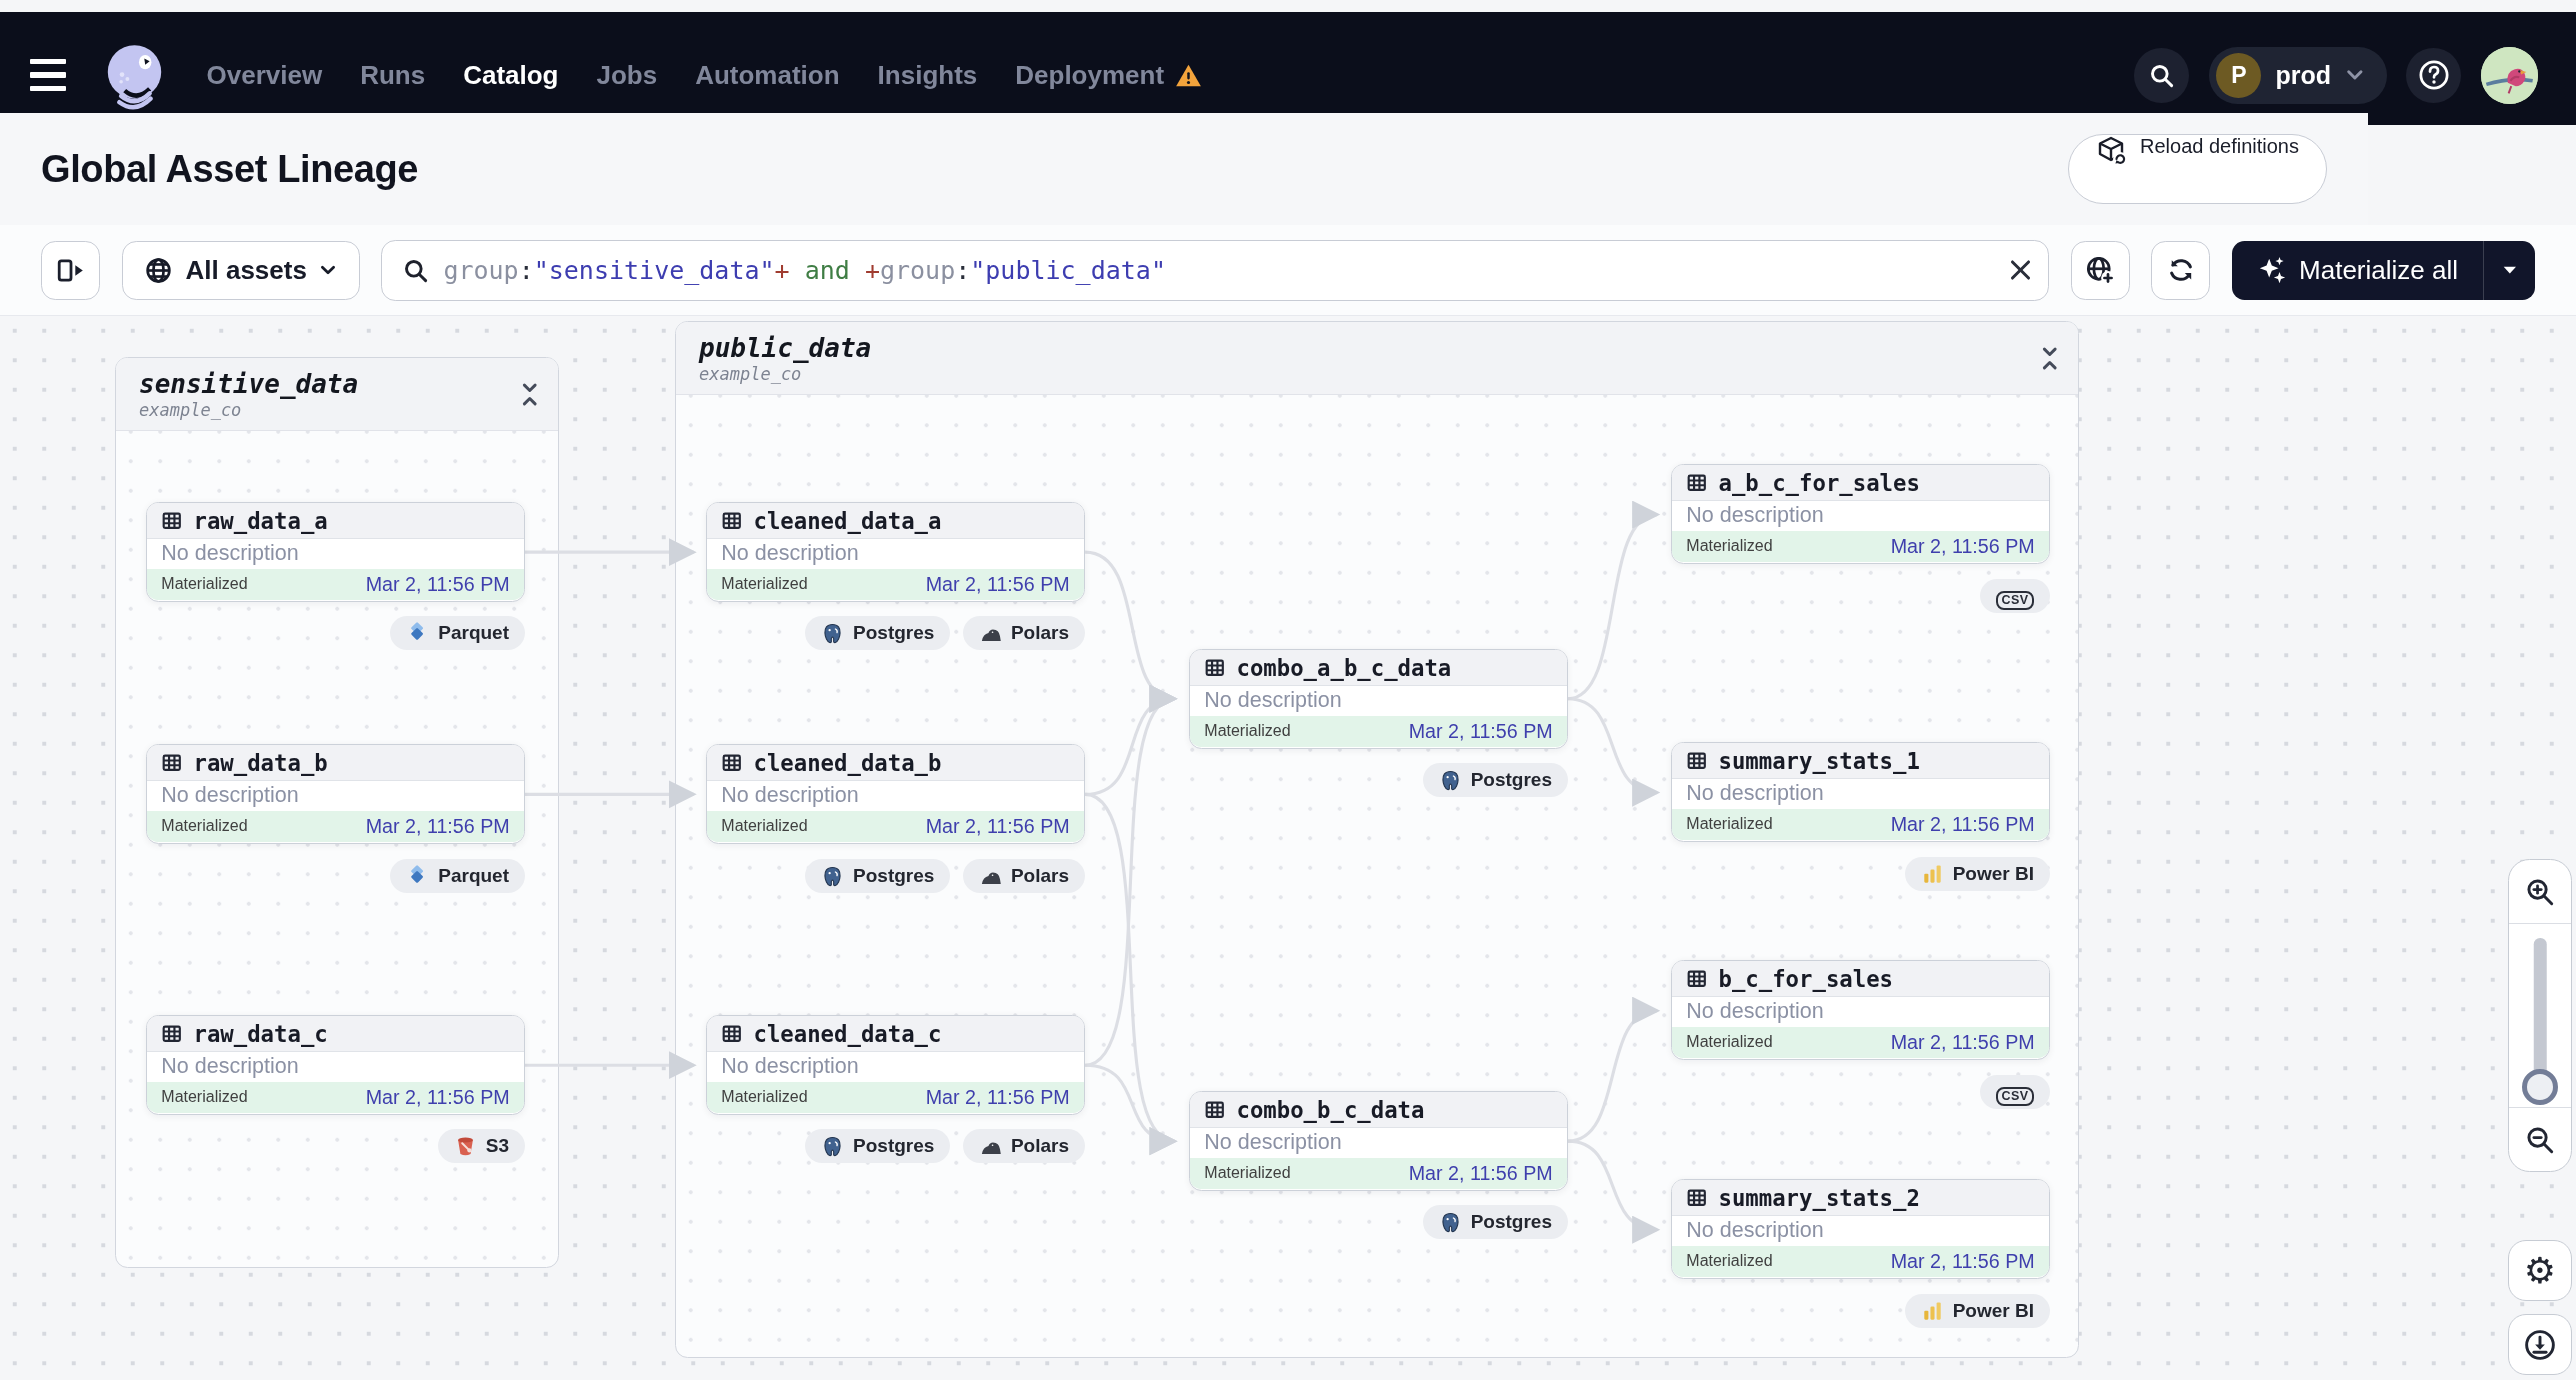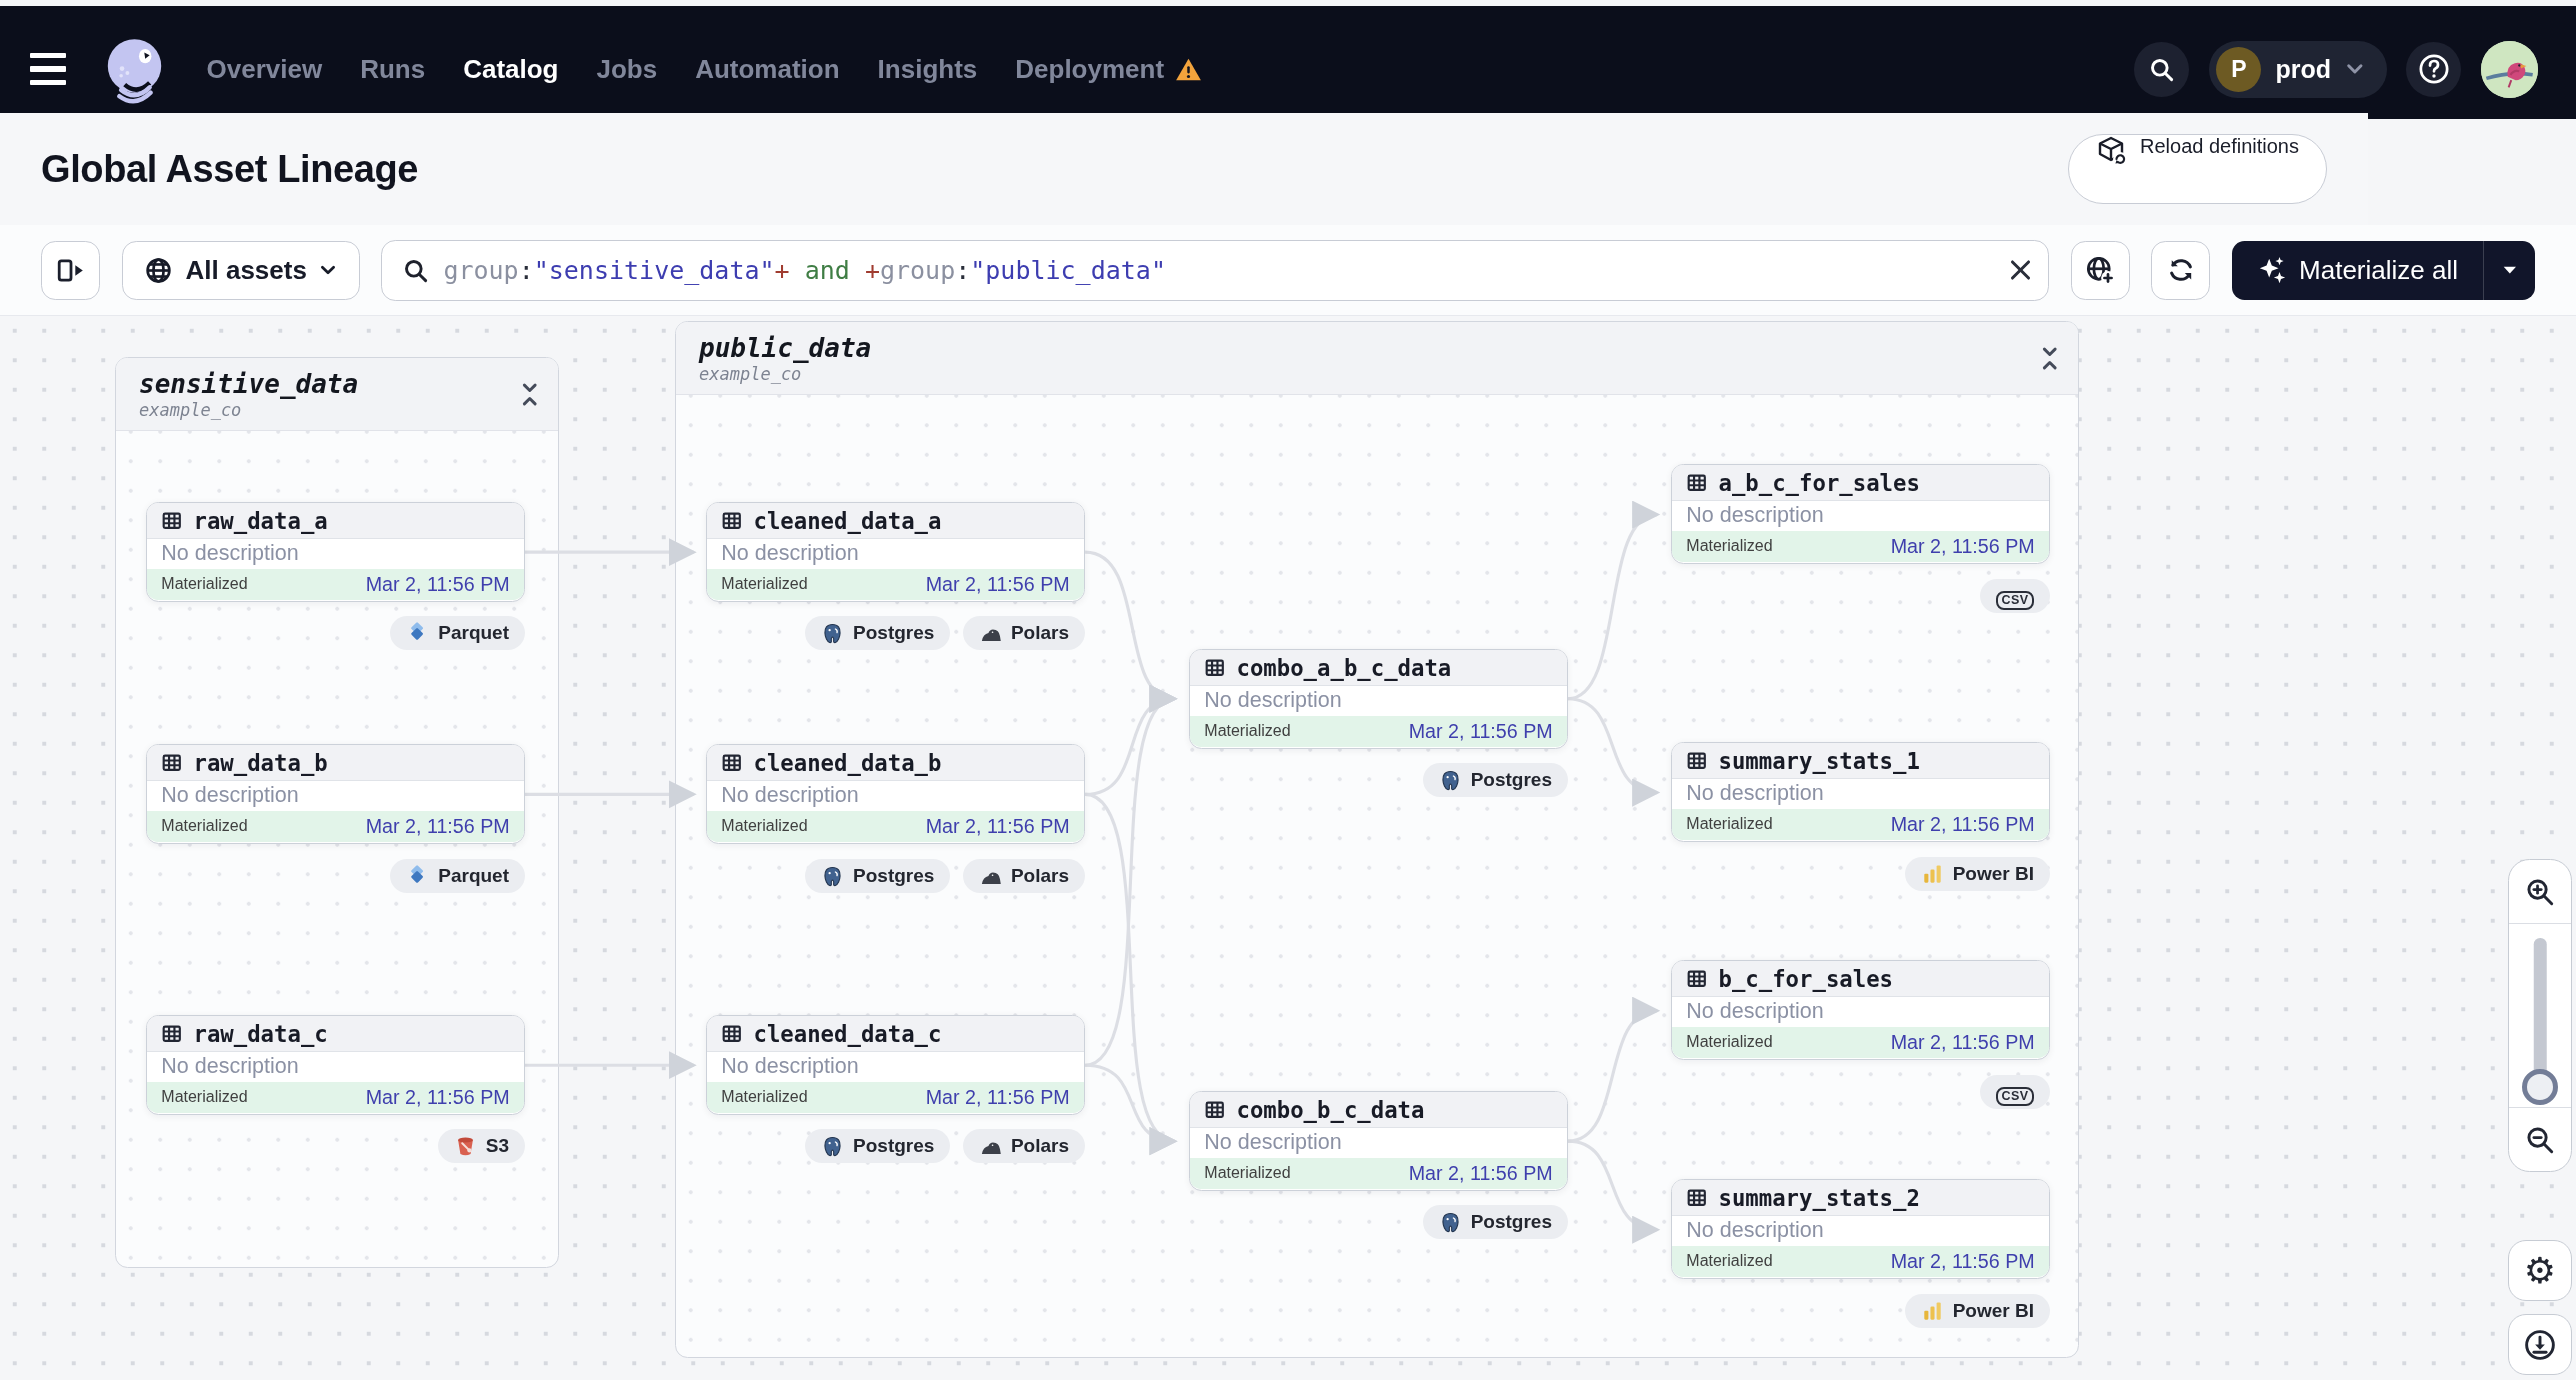--- a/index.html
+++ b/index.html
@@ -1,19 +1,19 @@
 <!DOCTYPE html>
 <html style="font-size:14.3px"><head>
 <meta charset="utf-8">
 <style>
   * { margin:0; padding:0; box-sizing:border-box; }
   html,body { width:2576px; height:1380px; overflow:hidden; font-family:"Liberation Sans", sans-serif; background:#f5f6f8; }
 
   
-  .nav { position:absolute; left:0; top:6px; width:2576px; height:113px; background:#0b0e1b; display:flex; align-items:center; padding:13px 38px 0 30px; }
+  .nav { position:absolute; left:0; top:12px; width:2576px; height:113px; background:#0b0e1b; display:flex; align-items:center; padding:13px 38px 0 30px; }
   .hamburger { width:55px; height:55px; display:flex; flex-direction:column; justify-content:center; gap:8px; cursor:pointer; margin-right:12.5px; }
   .hamburger i { display:block; width:36px; height:5.4px; background:#fff; border-radius:0.9px; }
   .logo { width:73px; height:73px; margin-right:36px; }
   .navlinks { display:flex; align-items:center; gap:38px; }
   .navlink { font-size:26px; font-weight:600; color:#81879b; text-decoration:none; display:flex; align-items:center; gap:10.7px; }
   .navlink.active { color:#ffffff; }
   .nav-right { margin-left:auto; display:flex; align-items:center; gap:19.7px; }
   .nav-circle { width:55px; height:55px; border-radius:50%; background:#1d2130; display:flex; align-items:center; justify-content:center; }
   .env-pill { height:57px; border-radius:30px; background:#1f2433; display:flex; align-items:center; gap:14.3px; padding:0 21.5px 0 7.2px; }
   .env-avatar { width:45px; height:45px; border-radius:50%; background:#6d5a23; color:#fff; font-size:23px; font-weight:700; display:flex; align-items:center; justify-content:center; }

